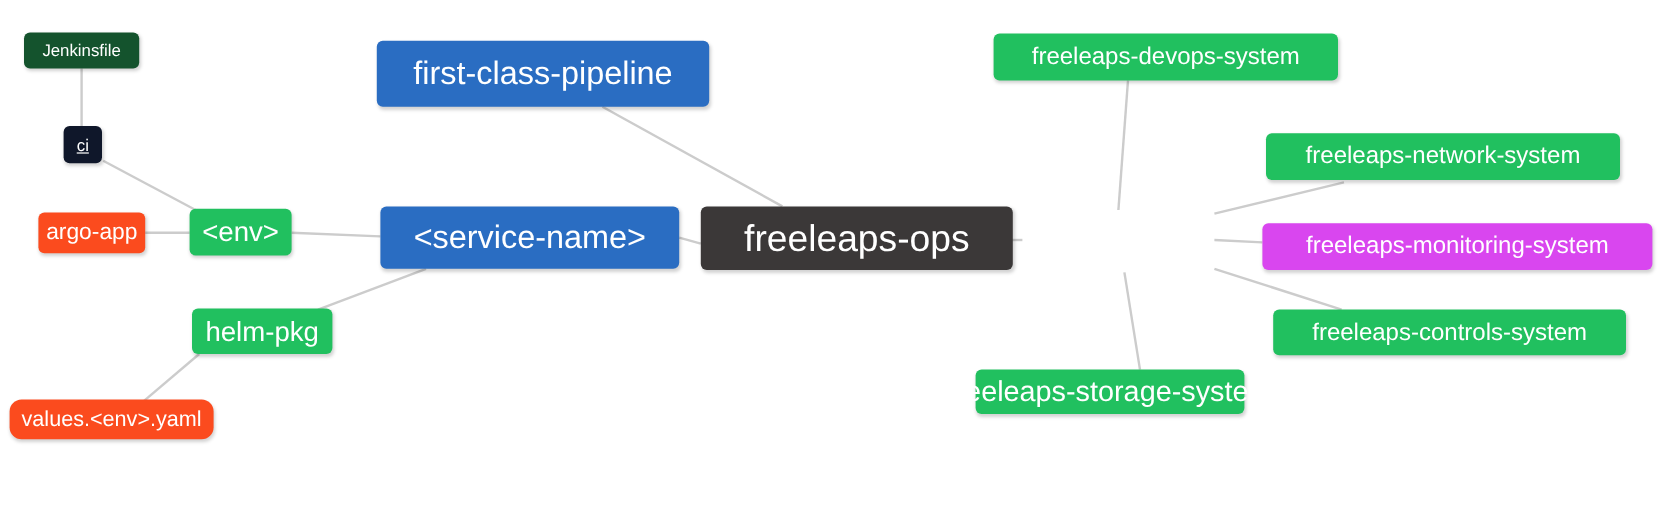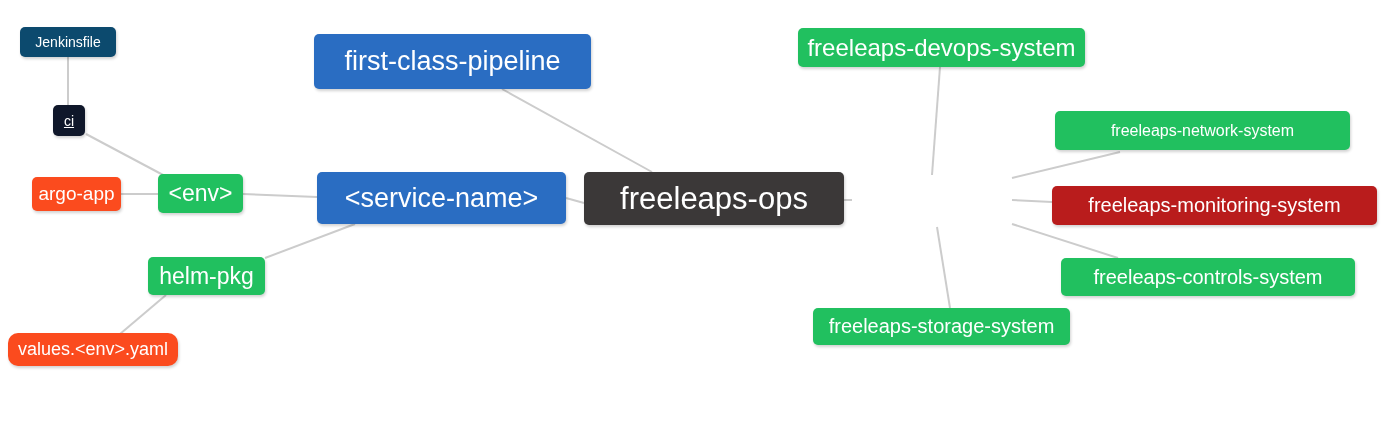--- a/index.html
+++ b/index.html
@@ -30,31 +30,31 @@
     white-space: nowrap;
     box-shadow: 1px 2px 3px rgba(0,0,0,0.18);
     cursor: pointer;
     box-sizing: border-box;
   }
   
   #n-jenkinsfile   { left: 20px;   top: 27px;  width: 96px;  height: 30px; font-size: 14px; }
   #n-ci            { left: 53px;   top: 105px; width: 32px;  height: 31px; font-size: 14px; }
   #n-argo-app      { left: 32px;   top: 177px; width: 89px;  height: 34px; font-size: 19px; }
   #n-env           { left: 158px;  top: 174px; width: 85px;  height: 39px; font-size: 23px; }
-  #n-helm-pkg      { left: 148px;  top: 257px; width: 117px; height: 38px; font-size: 23px; }
+  #n-helm-pkg      { left: 160px;  top: 257px; width: 117px; height: 38px; font-size: 23px; }
   #n-values        { left: 8px;    top: 333px; width: 170px; height: 33px; font-size: 18px; border-radius: 10px; }
   #n-fcp           { left: 314px;  top: 34px;  width: 277px; height: 55px; font-size: 27px; }
   #n-service-name  { left: 317px;  top: 172px; width: 249px; height: 52px; font-size: 27px; }
   #n-ops           { left: 584px;  top: 172px; width: 260px; height: 53px; font-size: 31px; }
   #n-manifests     { left: 852px;  top: 175px; width: 160px; height: 52px; font-size: 27px; }
-  #n-devops        { left: 798px;  top: 28px;  width: 287px; height: 39px; font-size: 24px; }
-  #n-network       { left: 1055px; top: 111px; width: 295px; height: 39px; font-size: 16px; text-align: right; }
+  #n-devops        { left: 828px;  top: 28px;  width: 287px; height: 39px; font-size: 20px; }
+  #n-network       { left: 1055px; top: 111px; width: 295px; height: 39px; font-size: 20px; text-align: right; }
   #n-monitoring    { left: 1052px; top: 186px; width: 325px; height: 39px; font-size: 20px; }
   #n-controls      { left: 1061px; top: 258px; width: 294px; height: 38px; font-size: 20px; }
-  #n-storage       { left: 813px;  top: 308px; width: 257px; height: 37px; font-size: 20px; text-align: center; }
+  #n-storage       { left: 813px;  top: 308px; width: 224px; height: 37px; font-size: 24px; text-align: center; }
 </style>
 </head>
 <body>
 
 <div class="canvas">
 
   <svg class="edges" viewBox="0 0 1390 421" xmlns="http://www.w3.org/2000/svg" style="stroke: rgb(204, 204, 204);">
     <line x1="68" y1="57" x2="68" y2="105"></line>
     <line x1="86" y1="134" x2="165" y2="176"></line>
     <line x1="121" y1="194" x2="158" y2="194"></line>
@@ -64,21 +64,21 @@
     <line x1="502" y1="89" x2="652" y2="172"></line>
     <line x1="566" y1="198" x2="584" y2="203"></line>
     <line x1="843" y1="200" x2="852" y2="200"></line>
     <line x1="940" y1="67" x2="932" y2="175"></line>
     <line x1="1012" y1="178" x2="1120" y2="152"></line>
     <line x1="1012" y1="200" x2="1052" y2="202"></line>
     <line x1="1012" y1="224" x2="1118" y2="258"></line>
     <line x1="937" y1="227" x2="950" y2="308"></line>
   </svg>
 
-  <div class="node" id="n-jenkinsfile" style="background: #0c4a6e;">Jenkinsfile</div>
+  <div class="node" id="n-jenkinsfile" style="background: #14532d;">Jenkinsfile</div>
 
   <div class="node" id="n-ci" style="background: #0f172a; text-decoration: underline;">ci</div>
 
   <div class="node" id="n-argo-app" style="background: rgb(251, 75, 30);">argo-app</div>
 
   <div class="node" id="n-env" style="background: rgb(33, 192, 95);">&lt;env&gt;</div>
 
   <div class="node" id="n-helm-pkg" style="background: rgb(33, 192, 95);">helm-pkg</div>
 
   <div class="node" id="n-values" style="background: rgb(251, 75, 30);">values.&lt;env&gt;.yaml</div>
@@ -87,19 +87,19 @@
 
   <div class="node" id="n-service-name" style="background: rgb(42, 109, 194);">&lt;service-name&gt;</div>
 
   <div class="node" id="n-ops" style="background: rgb(59, 56, 56);">freeleaps-ops</div>
 
 
   <div class="node" id="n-devops" style="background: rgb(33, 192, 95);">freeleaps-devops-system</div>
 
   <div class="node" id="n-network" style="background: rgb(33, 192, 95);">freeleaps-network-system</div>
 
-  <div class="node" id="n-monitoring" style="background: #b91c1c;">freeleaps-monitoring-system</div>
+  <div class="node" id="n-monitoring" style="background: #d946ef;">freeleaps-monitoring-system</div>
 
   <div class="node" id="n-controls" style="background: rgb(33, 192, 95);">freeleaps-controls-system</div>
 
   <div class="node" id="n-storage" style="background: rgb(33, 192, 95);">freeleaps-storage-system</div>
 
 </div>
 
 </body></html>

